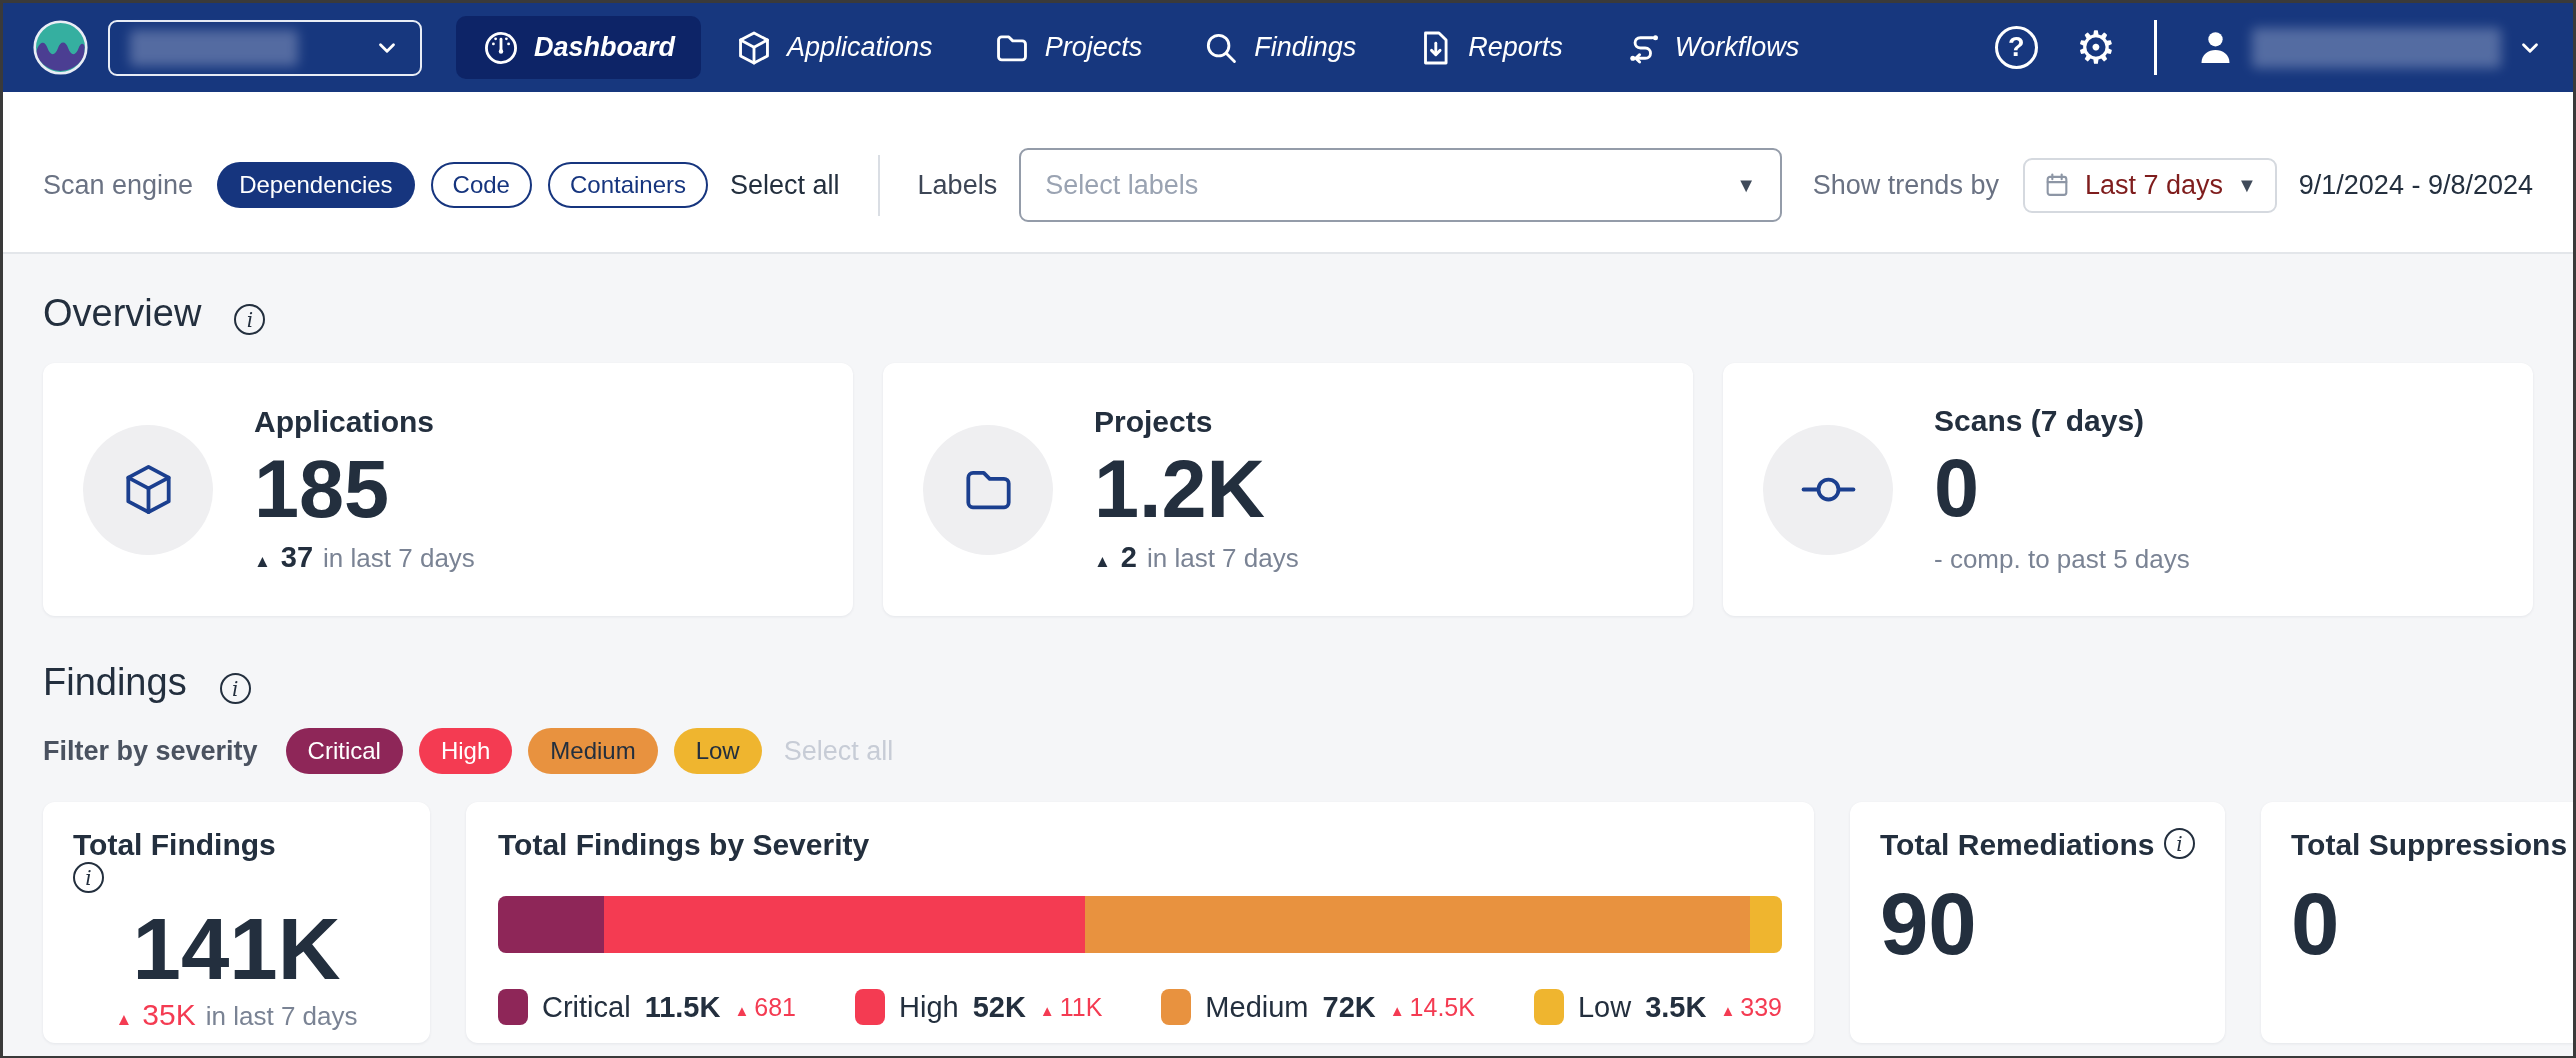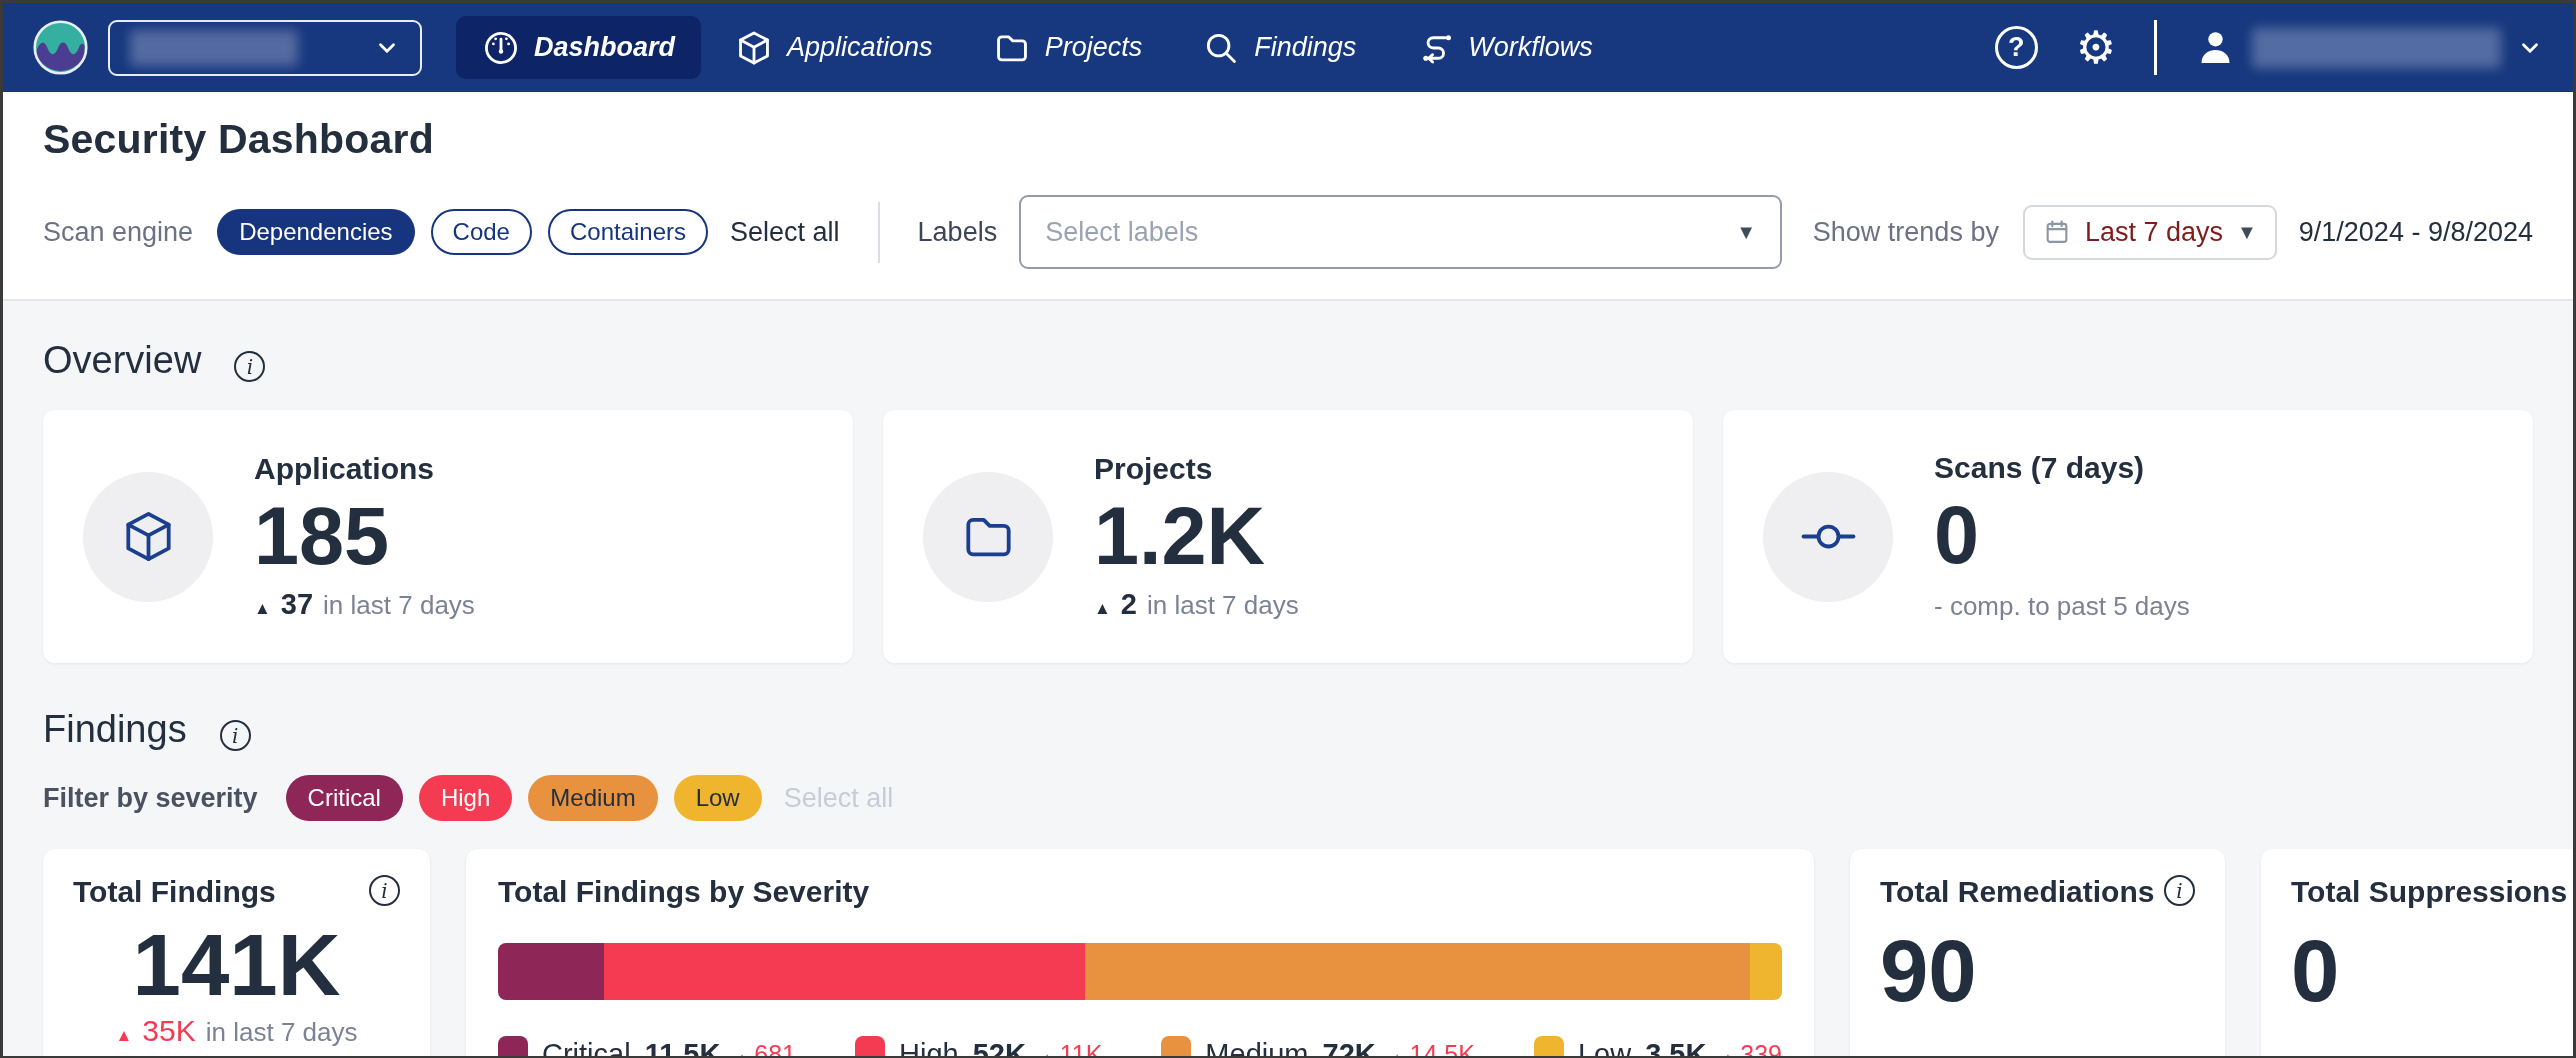--- a/index.html
+++ b/index.html
@@ -124,21 +124,21 @@
   .select-all.disabled { color:#C7CCD6; }
 
   .findings-cards { display:flex; gap:36px; margin-top:28px; }
   .f-card {
     background:#FFFFFF; border-radius:12px; height:241px;
     box-shadow:0 1px 3px rgba(20,30,60,.07); padding:26px 30px;
   }
   .f-card .title-row { display:flex; align-items:flex-start; justify-content:space-between;text-align:right; }
   .f-title { font-size:30px; font-weight:600; color:#232F3E; }
   .tf-card { width:387px; flex:0 0 auto; text-align:center; }
-  .tf-card .title-row { text-align:center; }
+  .tf-card .title-row { text-align:center;flex-direction:column; }
   .big-number { font-size:87px; font-weight:700; color:#232F3E; margin-top:10px; line-height:1.05; }
   .tf-delta { display:flex; align-items:baseline; justify-content:center; gap:10px; margin-top:4px; }
   .tri-red { font-size:17px; color:#F43B52; }
   .delta-red { font-size:30px; color:#F43B52; }
 
   .sev-card { flex:1; padding:26px 32px; }
   .sev-bar {
     display:flex; height:57px; border-radius:8px; overflow:hidden; margin-top:34px;
   }
   .bar-seg { height:100%; }
@@ -203,20 +203,28 @@
     </div>
     <div class="nav-item">
       <svg class="stroke-w" viewBox="0 0 24 24">
         <circle cx="10.5" cy="10.5" r="6.5"></circle>
           <line x1="15.3" y1="15.3" x2="20.5" y2="20.5"></line>
       </svg>
       <span>Findings</span>
     </div>
     <div class="nav-item">
       <svg class="stroke-w" viewBox="0 0 24 24">
+        <path d="M6 2.5 h8.5 L19 7 v14.5 H6 Z"></path>
+          <line x1="12.5" y1="9" x2="12.5" y2="16"></line>
+          <polyline points="9.8,13.5 12.5,16.2 15.2,13.5"></polyline>
+      </svg>
+      <span>Reports</span>
+    </div>
+    <div class="nav-item">
+      <svg class="stroke-w" viewBox="0 0 24 24">
         <path d="M18.5 5.5 H11 C6.5 5.5 6.5 12 11 12 H14 C18.5 12 18.5 18.5 14 18.5 H8.5"></path>
         <circle cx="20.5" cy="5.5" r="1.6" fill="#fff" stroke="none"></circle>
         <circle cx="6.2" cy="18.5" r="1.6" fill="#fff" stroke="none"></circle>
         <polyline points="10.5,16.2 8,18.5 10.5,20.8"></polyline>
       </svg>
       <span>Workflows</span>
     </div>
   </div>
 
   <div class="nav-right">
@@ -230,21 +238,20 @@
       </svg>
       <div class="redact"></div>
       <svg class="stroke-w" width="26" height="26" viewBox="0 0 24 24" style="stroke-width:2.6">
           <polyline points="6,9 12,15 18,9"></polyline>
         </svg>
     </div>
   </div>
 </div>
 
 <div class="page-header">
-  <div class="page-title">Security Dashboard</div>
   <div class="filter-row">
     <span class="filter-label">Scan engine</span>
     <span class="chip filled">Dependencies</span>
     <span class="chip outline">Code</span>
     <span class="chip outline">Containers</span>
     <span class="select-all">Select all</span>
     <div class="v-divider"></div>
     <span class="labels-label">Labels</span>
     <div class="labels-select">
       <span class="placeholder">Select labels</span>

